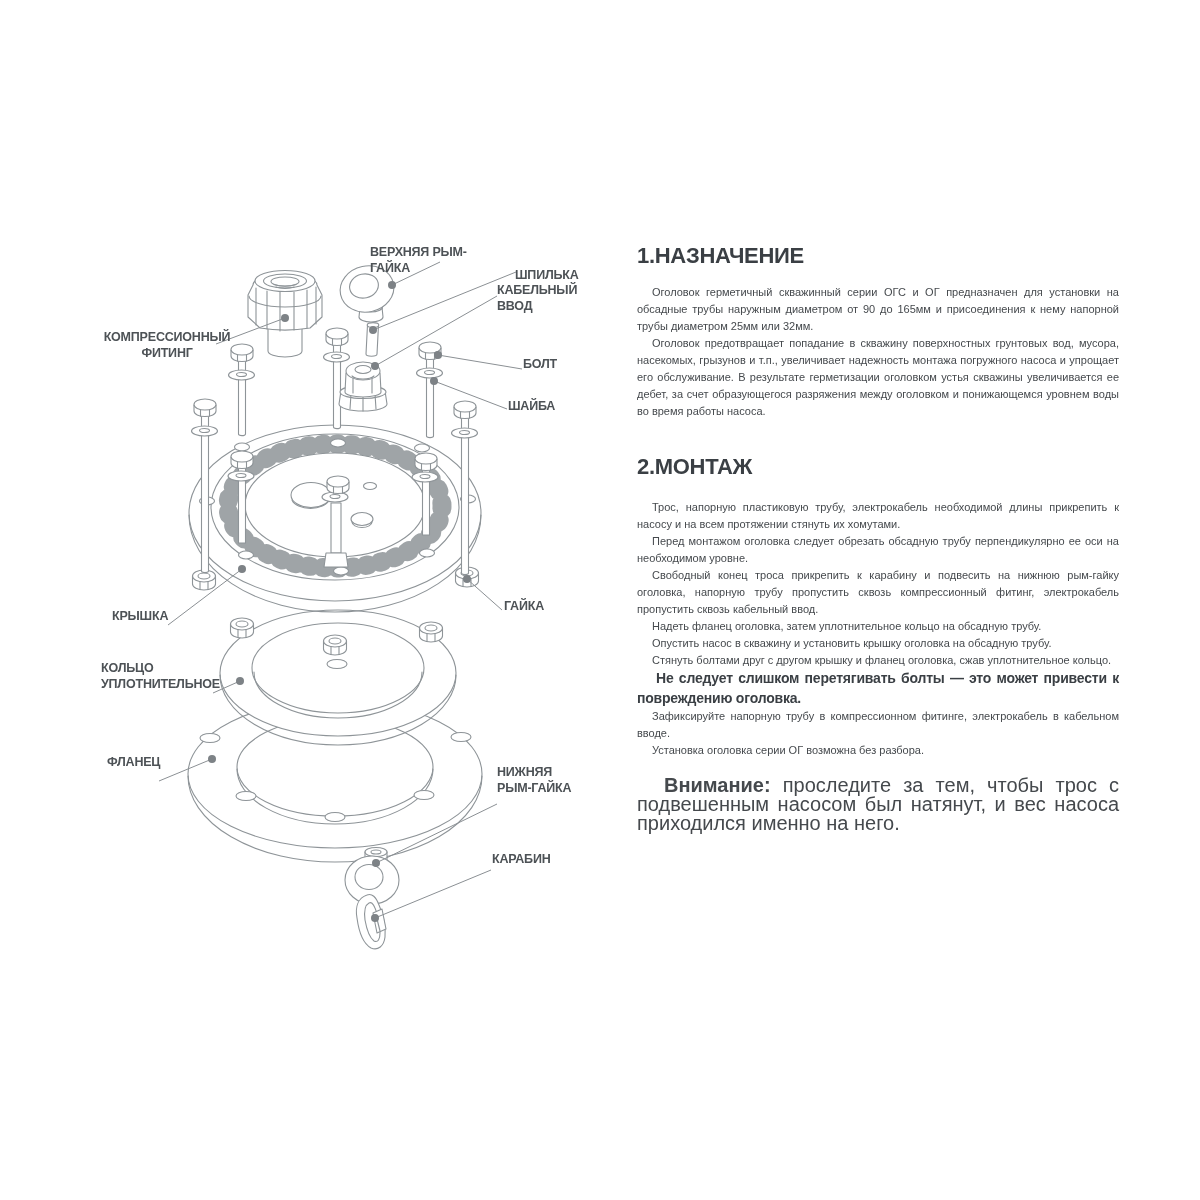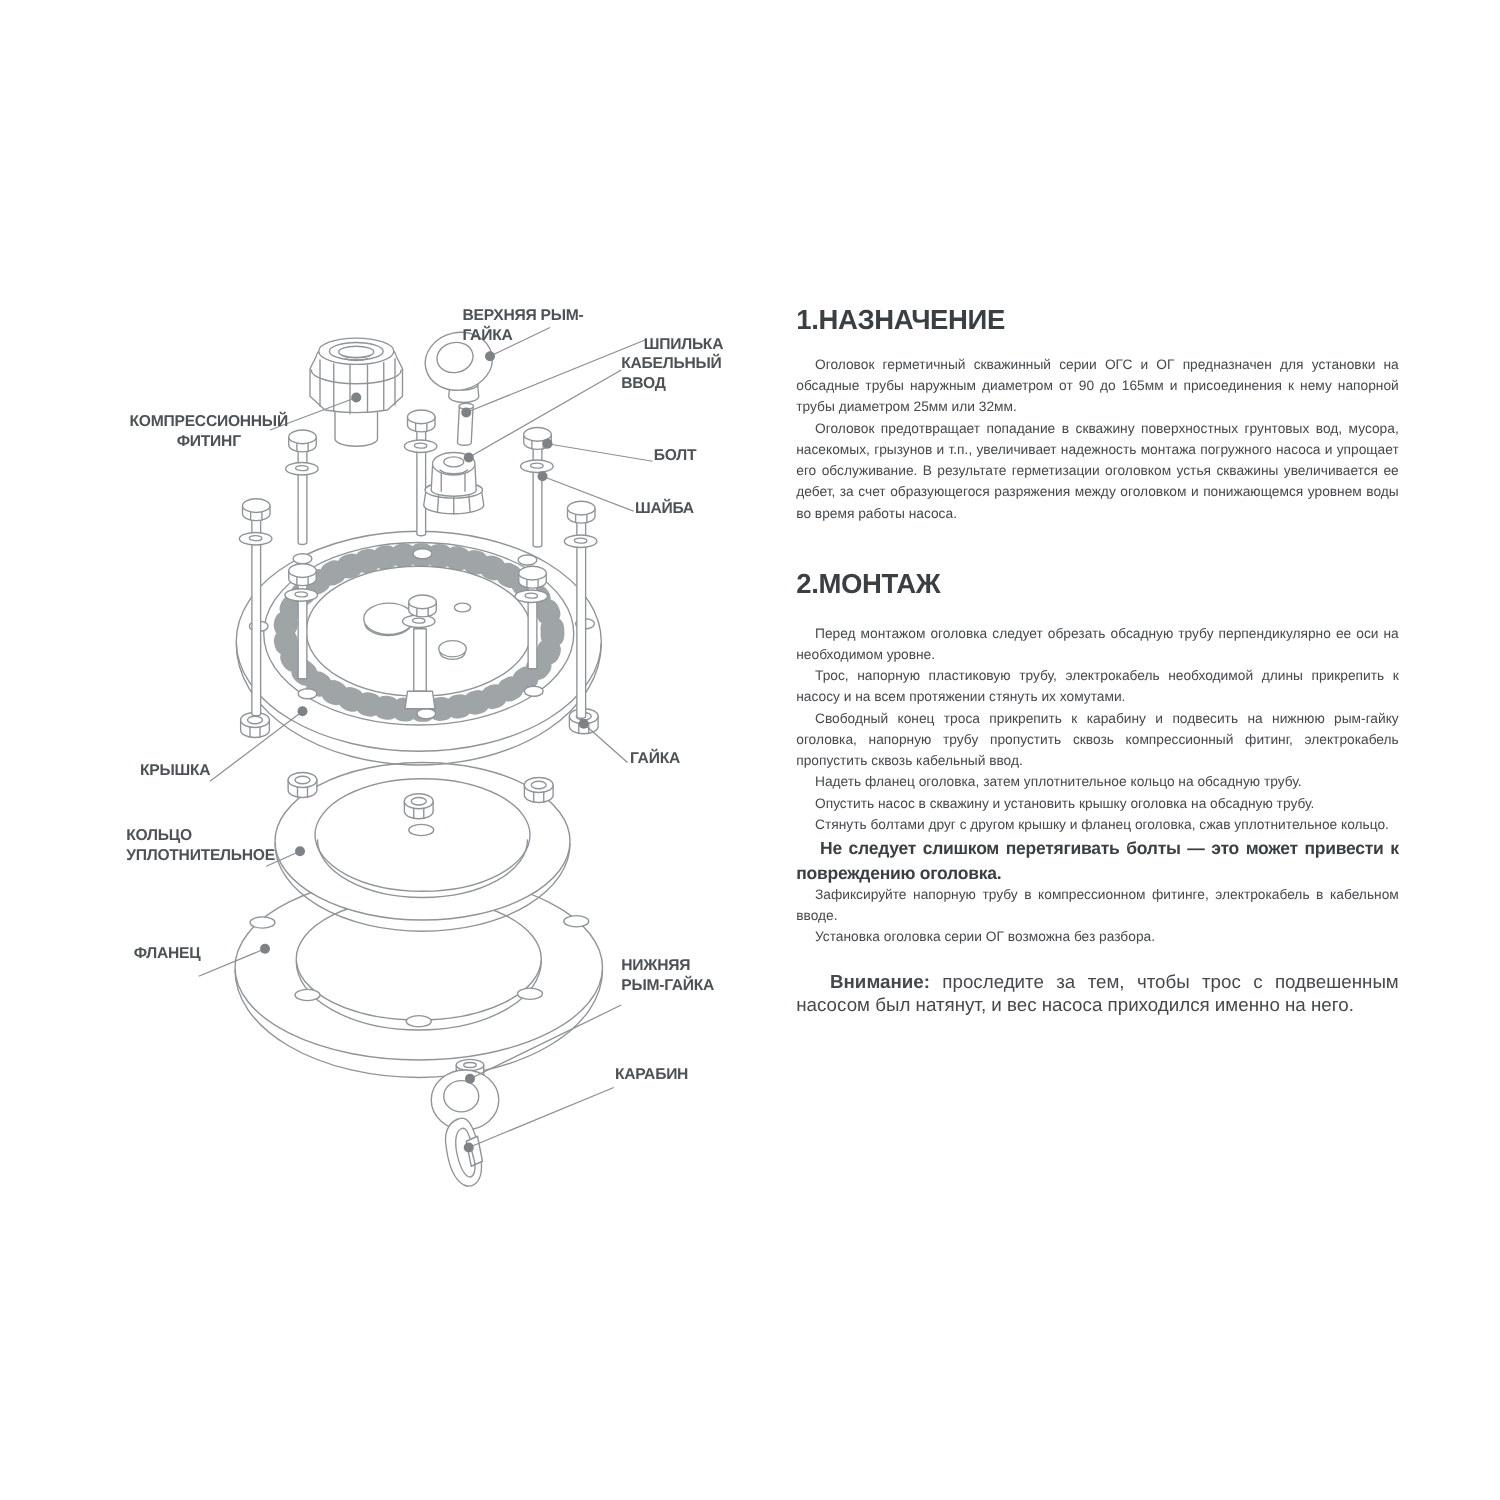--- a/index.html
+++ b/index.html
@@ -43,21 +43,21 @@
   }
   .textcol h2.t2{margin:34px 0 20px;}
   .textcol p{
     margin:0;font-size:11px;line-height:17px;text-align:justify;
     text-indent:15px;
   }
   .textcol p.warn{
     font-weight:bold;font-size:14px;line-height:19.5px;text-indent:19px;
     letter-spacing:-0.2px;color:var(--heading);
   }
-  .textcol p.att{margin-top:17px;font-size:15px;line-height:19px;text-indent:27px;}
+  .textcol p.att{margin-top:17px;font-size:20px;line-height:19px;text-indent:27px;}
   .textcol p.att .att-b{font-weight:bold;}
 </style>
 </head>
 <body>
 
 <div class="page">
 
   <svg class="diagram-svg" viewBox="0 0 540 730" aria-hidden="true">
     <defs>
       <g id="bolthead" class="art">
@@ -248,22 +248,22 @@
   <div class="dl" id="lbl-flange">ФЛАНЕЦ</div>
   <div class="dl" id="lbl-lower-eye">НИЖНЯЯ РЫМ-ГАЙКА</div>
   <div class="dl" id="lbl-carabiner">КАРАБИН</div>
 
   <div class="textcol">
     <h2 class="t1">1.НАЗНАЧЕНИЕ</h2>
     <p>Оголовок герметичный скважинный серии ОГС и ОГ предназначен для установки на обсадные трубы наружным диаметром от 90 до 165мм и присоединения к нему напорной трубы диаметром 25мм или 32мм.</p>
     <p>Оголовок предотвращает попадание в скважину поверхностных грунтовых вод, мусора, насекомых, грызунов и т.п., увеличивает надежность монтажа погружного насоса и упрощает его обслуживание. В результате герметизации оголовком устья скважины увеличивается ее дебет, за счет образующегося разряжения между оголовком и понижающемся уровнем воды во время работы насоса.</p>
 
     <h2 class="t2">2.МОНТАЖ</h2>
+    <p>Трос, напорную пластиковую трубу, электрокабель необходимой длины прикрепить к насосу и на всем протяжении стянуть их хомутами.</p>
     <p>Перед монтажом оголовка следует обрезать обсадную трубу перпендикулярно ее оси на необходимом уровне.</p>
-    <p>Трос, напорную пластиковую трубу, электрокабель необходимой длины прикрепить к насосу и на всем протяжении стянуть их хомутами.</p>
     <p>Свободный конец троса прикрепить к карабину и подвесить на нижнюю рым-гайку оголовка, напорную трубу пропустить сквозь компрессионный фитинг, электрокабель пропустить сквозь кабельный ввод.</p>
     <p>Надеть фланец оголовка, затем уплотнительное кольцо на обсадную трубу.</p>
     <p>Опустить насос в скважину и установить крышку оголовка на обсадную трубу.</p>
     <p>Стянуть болтами друг с другом крышку и фланец оголовка, сжав уплотнительное кольцо.</p>
     <p class="warn">Не следует слишком перетягивать болты — это может привести к повреждению оголовка.</p>
     <p>Зафиксируйте напорную трубу в компрессионном фитинге, электрокабель в кабельном вводе.</p>
     <p>Установка оголовка серии ОГ возможна без разбора.</p>
     <p class="att"><span class="att-b">Внимание:</span> <span>проследите за тем, чтобы трос с подвешенным насосом был натянут, и вес насоса приходился именно на него.</span></p>
   </div>
 </div>

